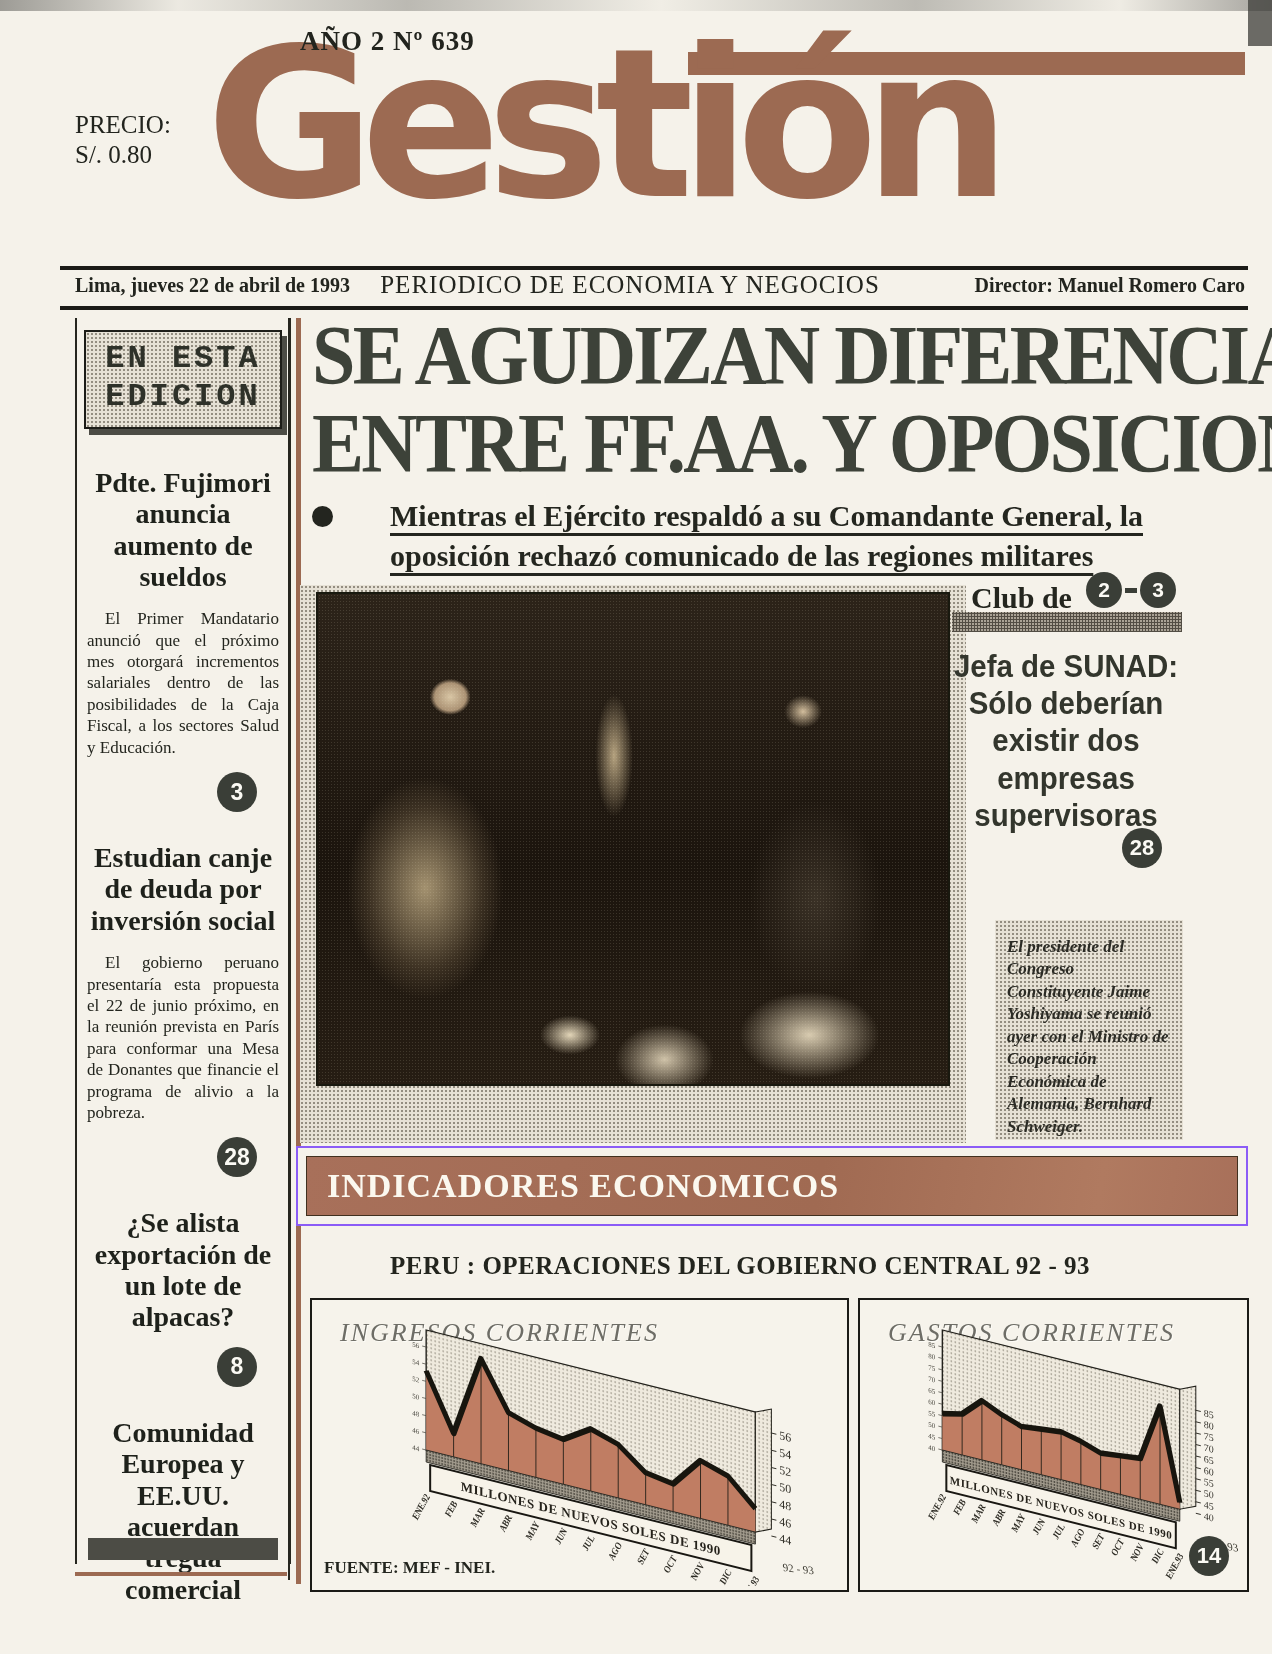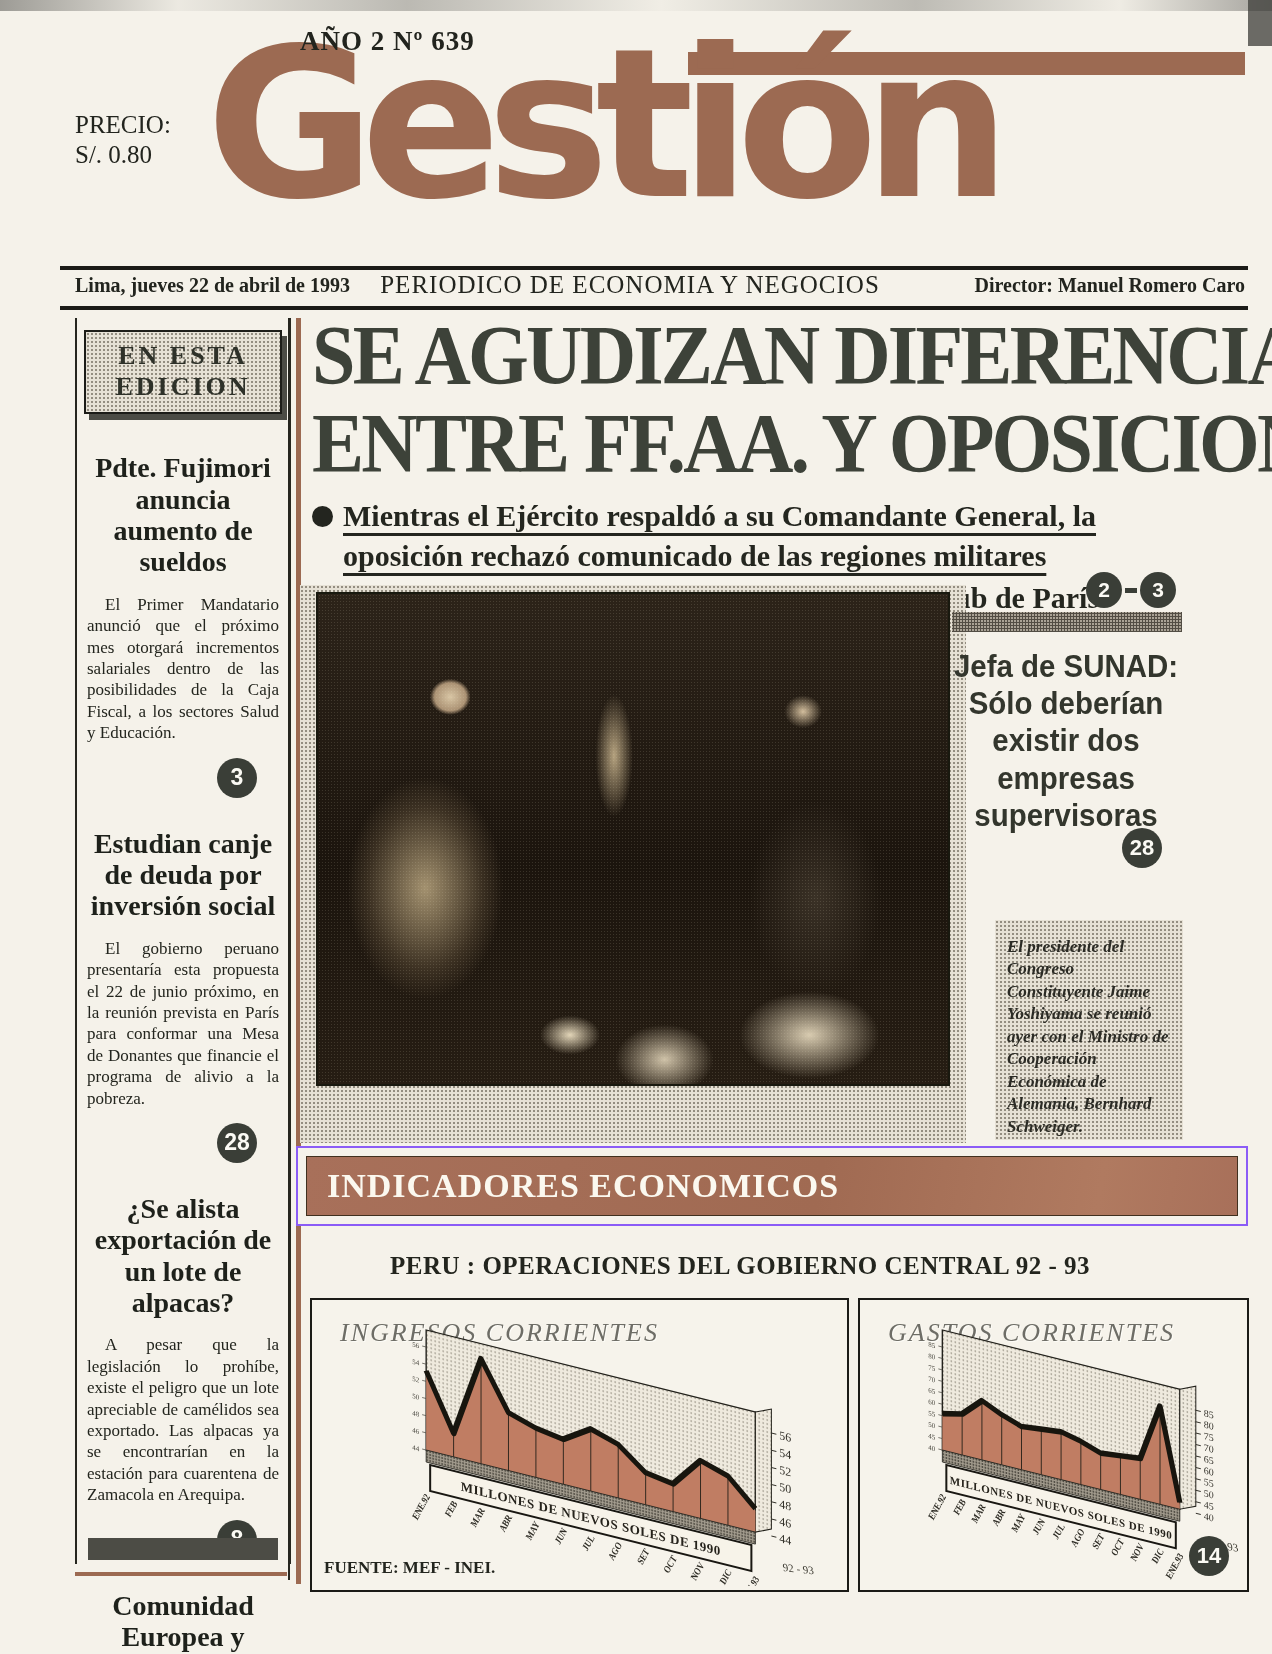--- a/index.html
+++ b/index.html
@@ -20,37 +20,37 @@
   .issue{font-size:27px;font-weight:bold;letter-spacing:1px;}
   .price{font-size:25px;line-height:1.2;}
   .rule{background:#1b1b17;}
   .dateline{font-size:20px;font-weight:bold;}
   .tagline{font-size:25px;letter-spacing:1px;text-align:center;}
   
   .sidebar{border-left:2px solid #26261f;border-right:2px solid #26261f;
            display:flex;flex-direction:column;align-items:stretch;}
   .edition-box{margin:12px 7px 0 7px;border:2px solid #1c1c17;
     box-shadow:5px 6px 0 #4c4c45;text-align:center;padding:8px 2px 10px 2px;}
-  .edition-box .t{font-size:26px;font-weight:bold;letter-spacing:3px;color:#2e3129;line-height:1.2;}
+  .edition-box .t{font-size:32px;font-weight:bold;letter-spacing:3px;color:#2e3129;line-height:1.2;font-family:Liberation Mono, monospace;}
   .edition-underline{height:4px;background:#9c6a52;margin:8px 5px 0 5px;}
   .sb-item{padding:0 10px;}
   .sb-title{font-size:28px;font-weight:bold;text-align:center;line-height:1.12;margin-top:30px;color:#1e211b;}
   .sb-body{font-size:17px;line-height:1.26;text-align:justify;margin-top:16px;text-indent:18px;color:#23251e;}
   .badge{display:flex;align-items:center;justify-content:center;border-radius:50%;
          background:#3a3e37;color:#fbfaf4;font-family:"Liberation Sans",sans-serif;
          font-weight:bold;}
   .sb-badge{width:40px;height:40px;font-size:23px;align-self:flex-end;margin:14px 22px 0 0;}
   .sb-endbar{background:#4c4c45;}
   
   .headline{font-weight:900;font-size:84px;line-height:1.04;color:#3d4239;
             letter-spacing:-3px;transform:scaleX(.93);transform-origin:left top;white-space:nowrap;}
   .bullet-row{display:flex;align-items:flex-start;}
   .bullet-dot{width:21px;height:21px;border-radius:50%;background:#23251f;margin:10px 10px 0 0;flex:0 0 auto;}
   .bullet-text{font-size:30px;font-weight:bold;color:#24261f;line-height:1.33;
-               text-decoration:underline;text-decoration-thickness:2.5px;text-underline-offset:7px;}
+               text-decoration:underline;text-decoration-thickness:2.5px;text-underline-offset:7px;margin-left:47px;}
   .hl-badges{display:flex;align-items:center;}
   .hl-badge{width:36px;height:36px;font-size:21px;}
   .hl-dash{width:12px;height:5px;background:#3a3e37;margin:0 3px;}
   .photo{background:
      radial-gradient(ellipse 100px 62px at 78% 90%, #d8cbb0 0%, rgba(216,203,176,0) 70%),
      radial-gradient(ellipse 70px 50px at 55% 95%, #cfc2a8 0%, rgba(207,194,168,0) 70%),
      radial-gradient(ellipse 26px 23px at 21% 21%, #d8c5a4 0%, #ab9274 60%, rgba(0,0,0,0) 78%),
      radial-gradient(ellipse 24px 21px at 77% 24%, #d2bd9c 0%, rgba(0,0,0,0) 78%),
      radial-gradient(ellipse 95px 135px at 17% 60%, #a3916f 0%, rgba(96,80,58,.45) 60%, rgba(0,0,0,0) 82%),
      radial-gradient(ellipse 85px 125px at 79% 62%, #3a3126 0%, rgba(0,0,0,0) 78%),
@@ -117,21 +117,20 @@
     </div>
 
     <div class="sb-item" style="display:flex;flex-direction:column;">
       <div class="sb-title">Estudian canje de deuda por inversión social</div>
       <div class="sb-body">El gobierno peruano presentaría esta propuesta el 22 de junio próximo, en la reunión prevista en París para conformar una Mesa de Donantes que financie el programa de alivio a la pobreza.</div>
       <div class="badge sb-badge">28</div>
     </div>
 
     <div class="sb-item" style="display:flex;flex-direction:column;">
       <div class="sb-title">¿Se alista exportación de un lote de alpacas?</div>
-      <div class="sb-body">A pesar que la legislación lo prohíbe, existe el peligro que un lote apreciable de camélidos sea exportado. Las alpacas ya se encontrarían en la estación para cuarentena de Zamacola en Arequipa.</div>
       <div class="badge sb-badge">8</div>
     </div>
 
     <div class="sb-item" style="display:flex;flex-direction:column;">
       <div class="sb-title">Comunidad Europea y EE.UU. acuerdan tregua comercial</div>
 
     </div>
   </div>
   <div class="abs sb-endbar" style="left:88px;top:1538px;width:190px;height:22px;"></div>
   <div class="abs" style="left:75px;top:1572px;width:212px;height:4px;background:#9c6a52;"></div>

